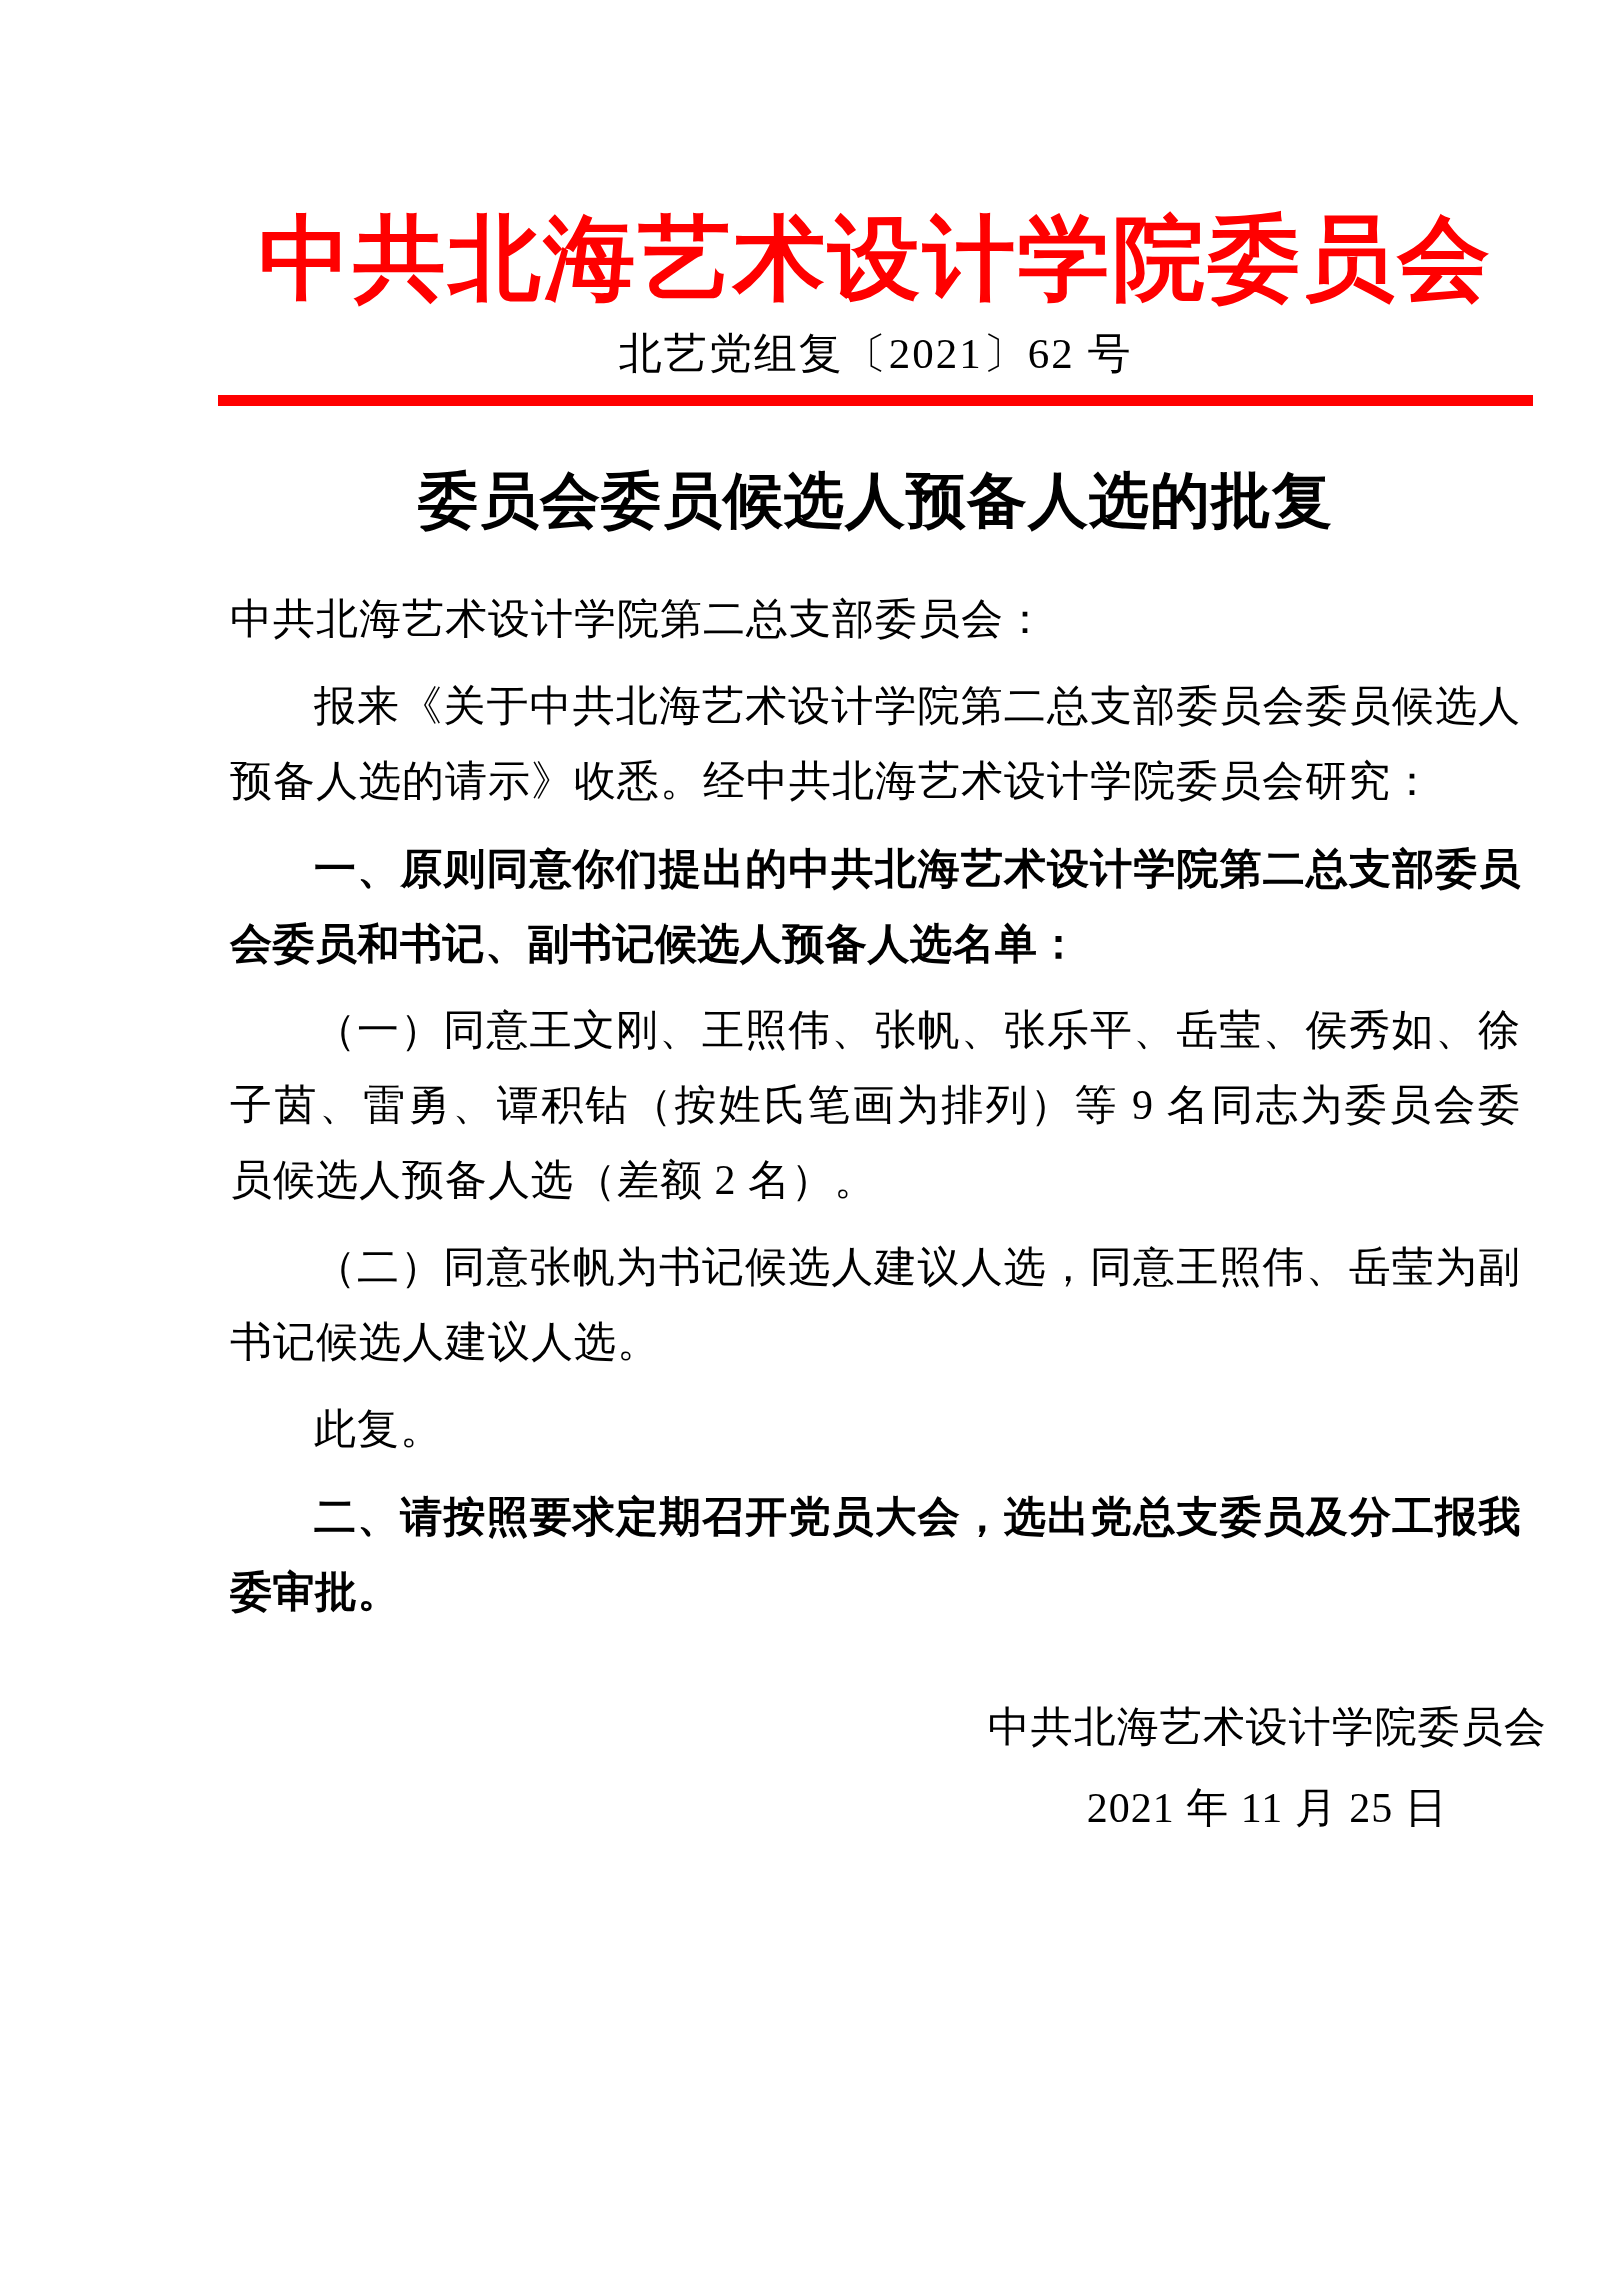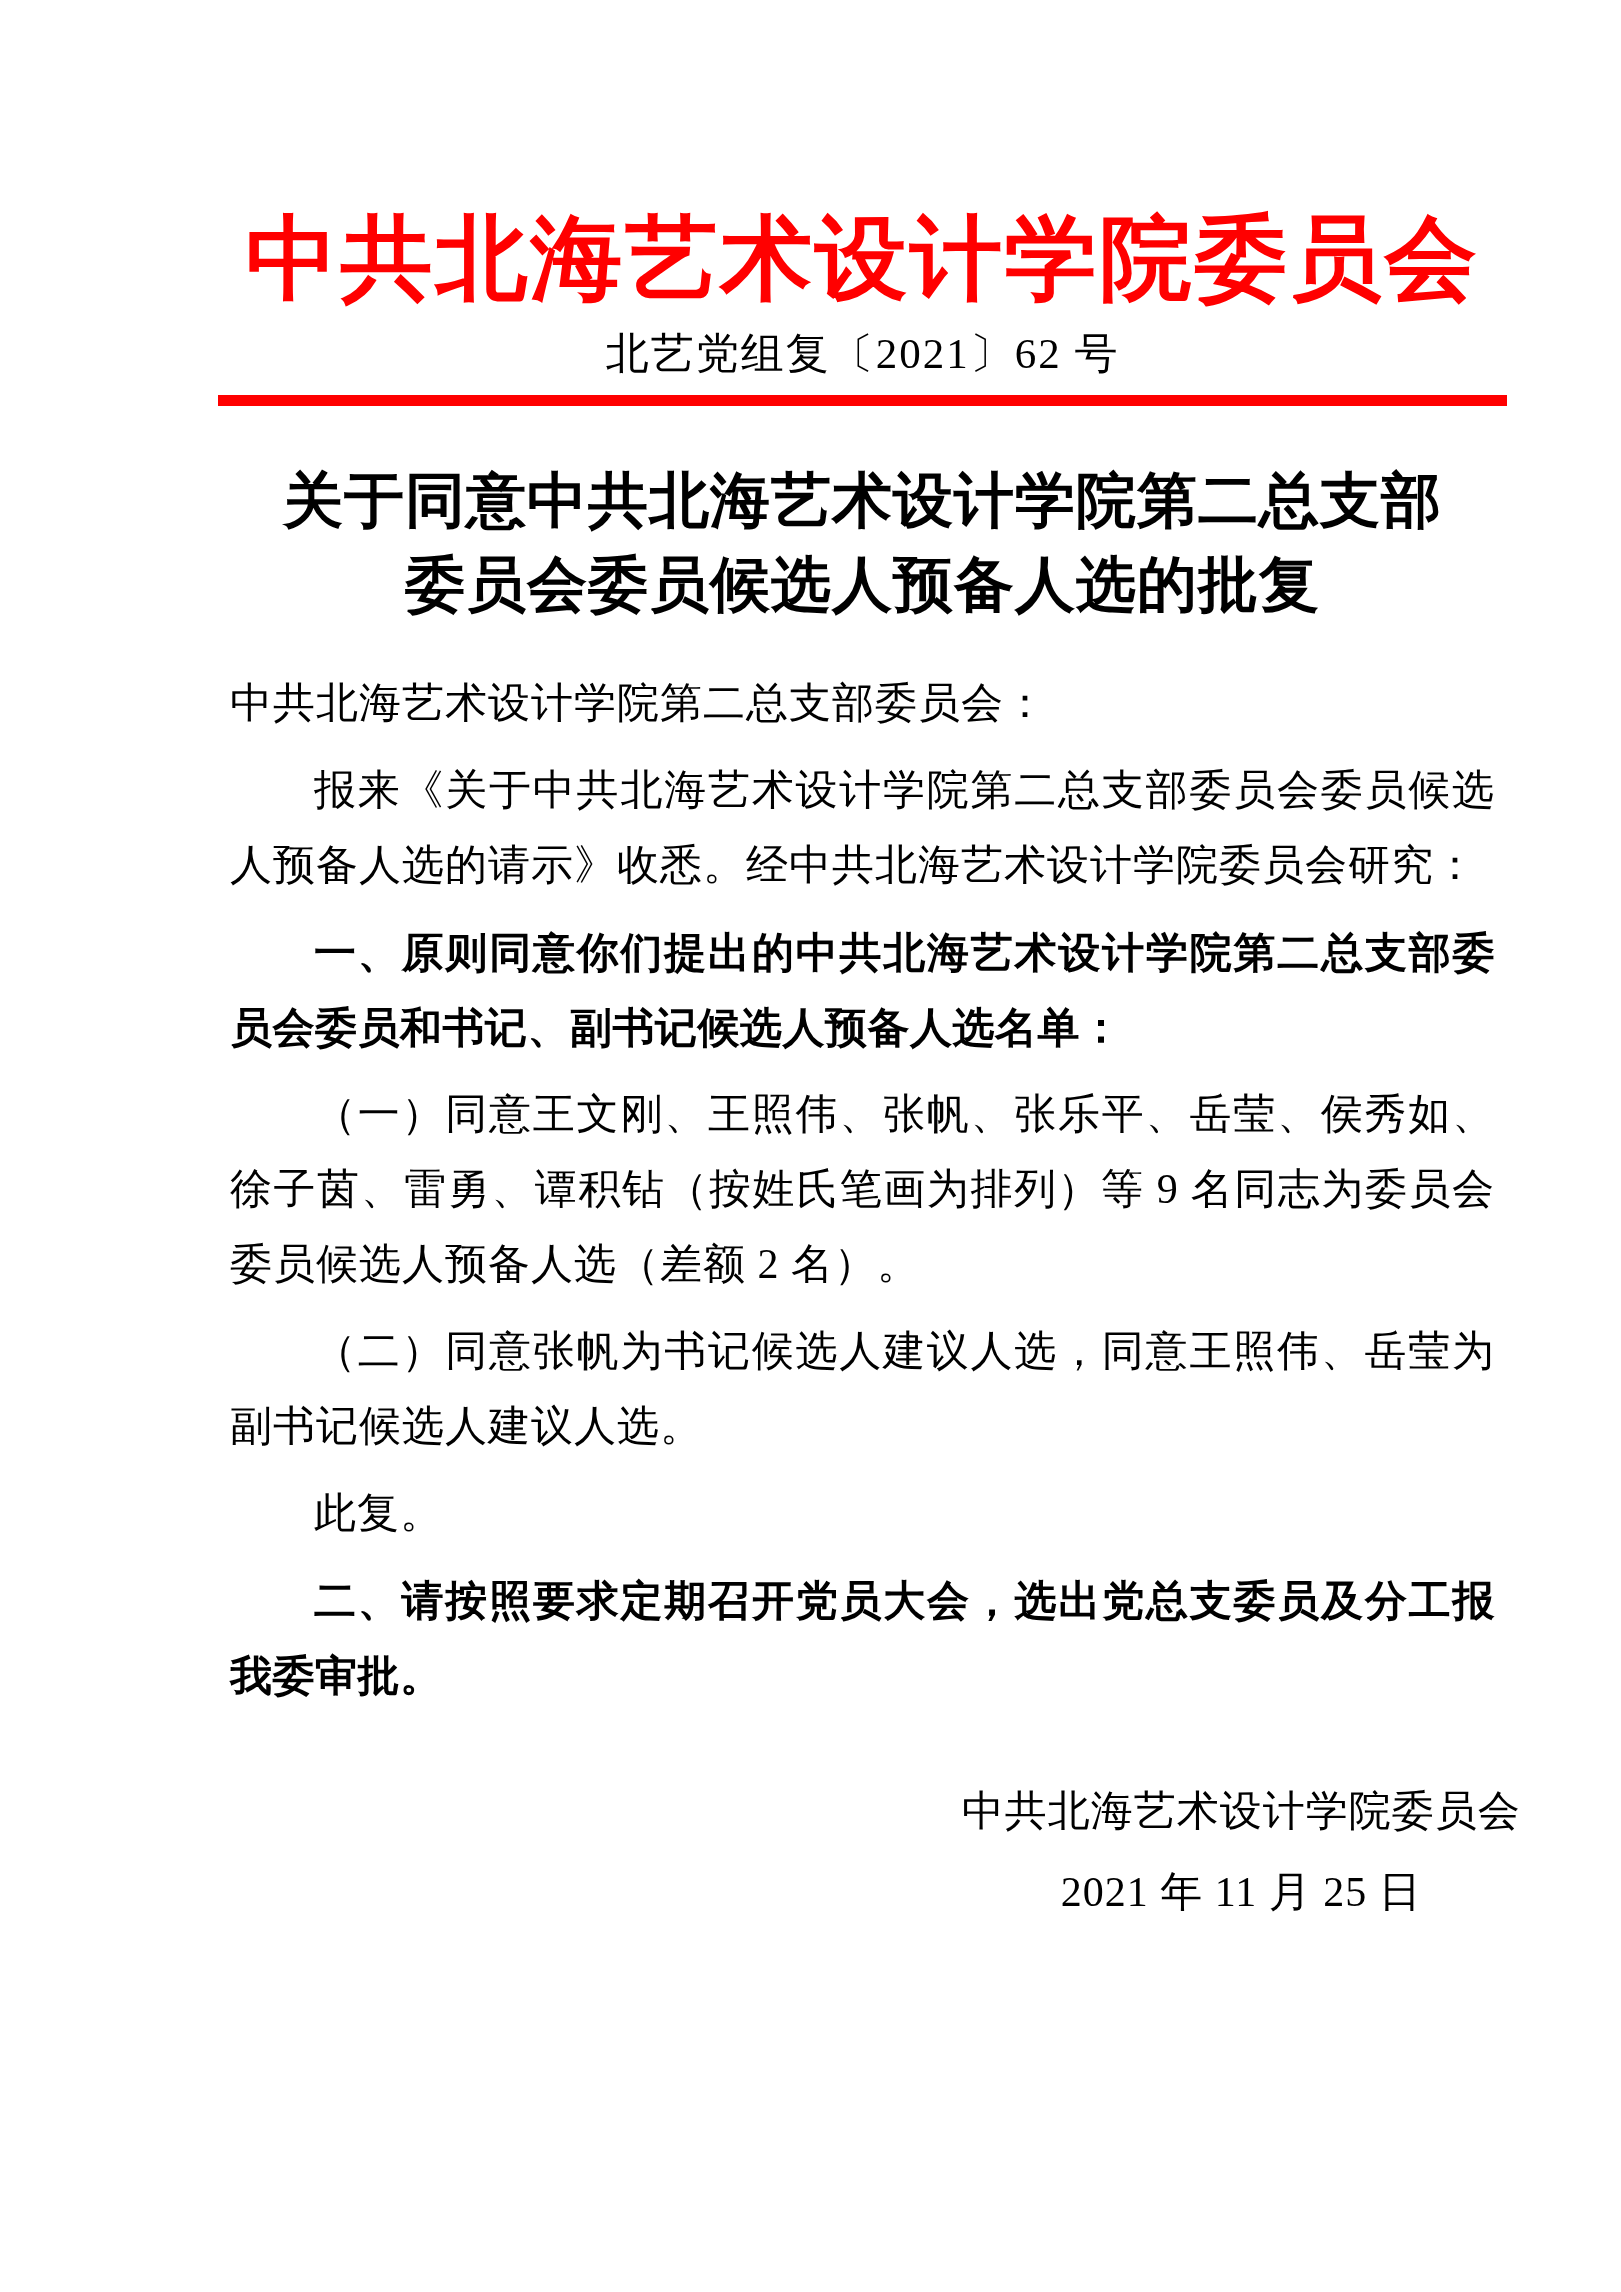--- a/index.html
+++ b/index.html
@@ -8,21 +8,21 @@
     width: 1621px;
     height: 2293px;
     font-family: "Liberation Serif", "DejaVu Serif", serif;
     color: #000000;
     overflow: hidden;
   }
   .page {
     width: 1621px;
     height: 2293px;
     background: #ffffff;
-    padding: 208px 114px 0 218px;
+    padding: 208px 88px 0 218px;
   }
   .issuer {
     text-align: center;
     color: #ff0000;
     font-size: 92px;
     line-height: 102px;
     font-weight: bold;
     letter-spacing: 2.9px;
     white-space: nowrap;
     font-family: "Liberation Serif", "DejaVu Serif", serif;
@@ -84,21 +84,20 @@
 
 <div class="page">
 
   <div class="issuer">中共北海艺术设计学院委员会</div>
 
   <div class="doc-number">北艺党组复〔2021〕62 号</div>
 
   <div class="red-line"></div>
 
   <div class="doc-title">
-    <div>关于同意中共北海艺术设计学院第二总支部</div>
     <div>委员会委员候选人预备人选的批复</div>
   </div>
 
   <div class="body-text">
     <p>中共北海艺术设计学院第二总支部委员会：</p>
     <p class="para">报来《关于中共北海艺术设计学院第二总支部委员会委员候选人预备人选的请示》收悉。经中共北海艺术设计学院委员会研究：</p>
     <p class="para bold-hei">一、原则同意你们提出的中共北海艺术设计学院第二总支部委员会委员和书记、副书记候选人预备人选名单：</p>
     <p class="para">（一）同意王文刚、王照伟、张帆、张乐平、岳莹、侯秀如、徐子茵、雷勇、谭积钻（按姓氏笔画为排列）等 9 名同志为委员会委员候选人预备人选（差额 2 名）。</p>
     <p class="para">（二）同意张帆为书记候选人建议人选，同意王照伟、岳莹为副书记候选人建议人选。</p>
     <p class="para">此复。</p>

